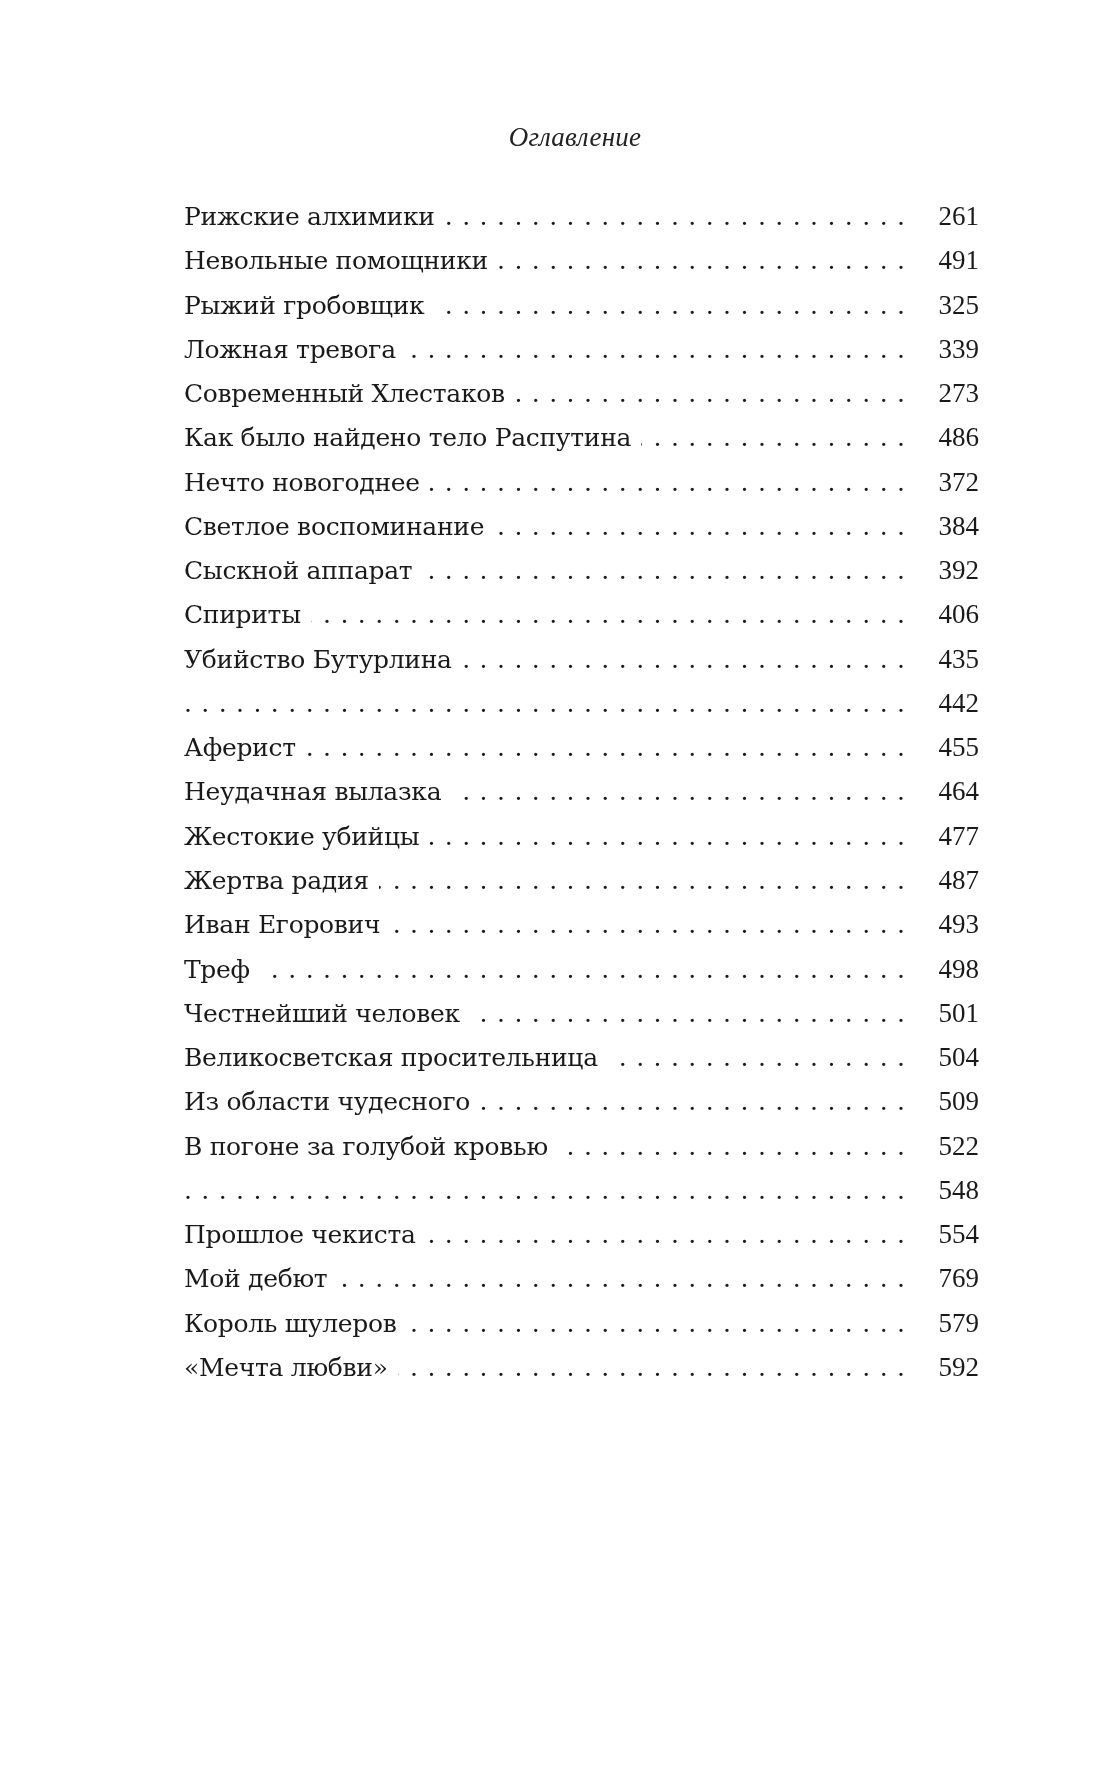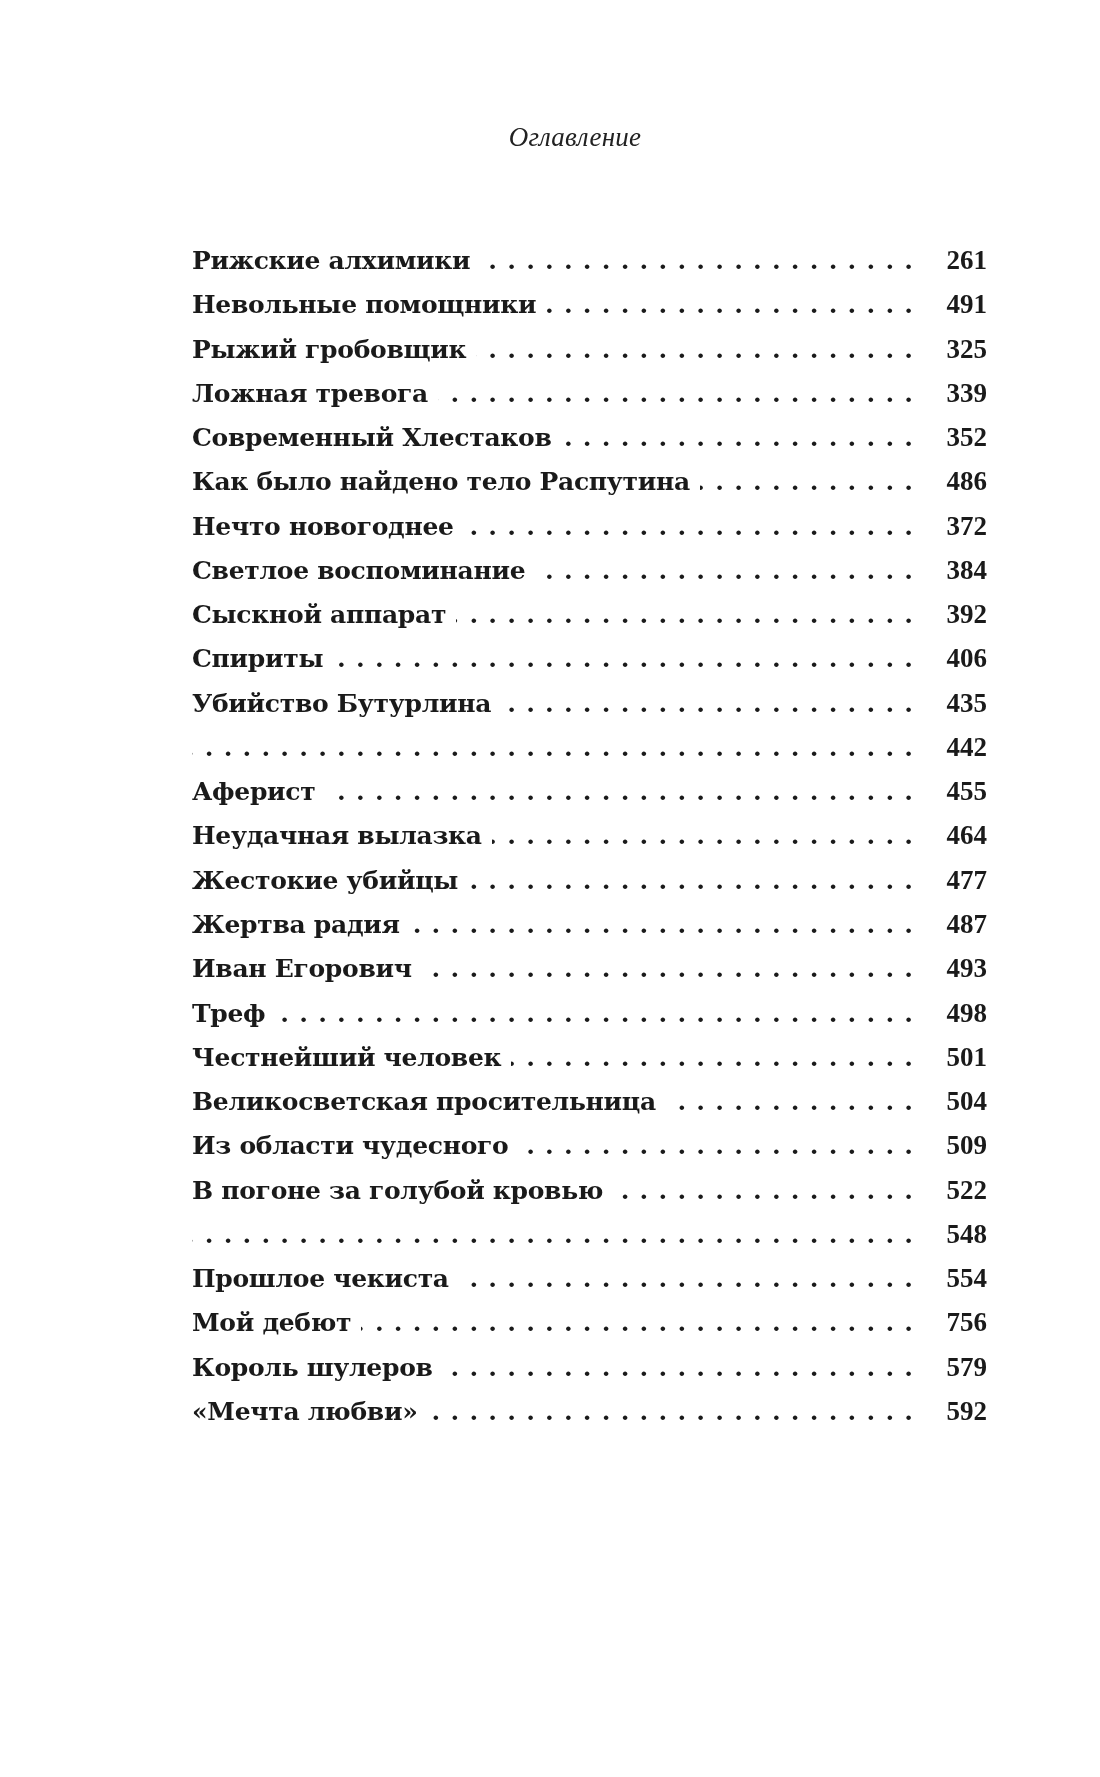--- a/index.html
+++ b/index.html
@@ -22,27 +22,26 @@
       top: 122px;
       text-align: center;
       font-family: "Liberation Serif", "DejaVu Serif", serif;
       font-style: italic;
       font-size: 27px;
       letter-spacing: 0.2px;
       color: #222;
     }
     .toc {
       position: absolute;
-      left: 192px;
+      left: 184px;
       top: 199px;
       width: 795px;
       margin: 0;
       padding: 0;
       list-style: none;
-      font-weight: bold;
     }
     .toc-row {
       display: flex;
       align-items: baseline;
       height: 44.27px;
       line-height: 34px;
       font-size: 25px;
       white-space: nowrap;
     }
     .toc-title {
@@ -63,21 +62,20 @@
     .toc-leader::before {
       content: ". . . . . . . . . . . . . . . . . . . . . . . . . . . . . . . . . . . . . . . . . . . . . . . . . . . . . . . . . . . . . . . . . . . . . . . . . . . . . . . . . . . . . . . . . . . . . .";
       letter-spacing: 0;
       word-spacing: 1.5px;
     }
     .toc-page {
       flex: 0 0 54px;
       text-align: right;
       font-family: "Liberation Serif", "DejaVu Serif", serif;
       font-size: 27px;
-      margin-top: 44px;
     }
   </style>
 </head>
 <body>
 
 <div class="running-head">Оглавление</div>
 
 <ul class="toc" id="toc-list">
     <li class="toc-row">
     <span class="toc-title">Рижские алхимики</span>
@@ -95,21 +93,21 @@
     <span class="toc-page">325</span>
   </li>
     <li class="toc-row">
     <span class="toc-title">Ложная тревога</span>
     <span class="toc-leader"></span>
     <span class="toc-page">339</span>
   </li>
     <li class="toc-row">
     <span class="toc-title">Современный Хлестаков</span>
     <span class="toc-leader"></span>
-    <span class="toc-page">352</span>
+    <span class="toc-page">273</span>
   </li>
     <li class="toc-row">
     <span class="toc-title">Как было найдено тело Распутина</span>
     <span class="toc-leader"></span>
     <span class="toc-page">486</span>
   </li>
     <li class="toc-row">
     <span class="toc-title">Нечто новогоднее</span>
     <span class="toc-leader"></span>
     <span class="toc-page">372</span>
@@ -193,21 +191,21 @@
     <span class="toc-page">548</span>
   </li>
     <li class="toc-row">
     <span class="toc-title">Прошлое чекиста</span>
     <span class="toc-leader"></span>
     <span class="toc-page">554</span>
   </li>
     <li class="toc-row">
     <span class="toc-title">Мой дебют</span>
     <span class="toc-leader"></span>
-    <span class="toc-page">756</span>
+    <span class="toc-page">769</span>
   </li>
     <li class="toc-row">
     <span class="toc-title">Король шулеров</span>
     <span class="toc-leader"></span>
     <span class="toc-page">579</span>
   </li>
     <li class="toc-row">
     <span class="toc-title">«Мечта любви»</span>
     <span class="toc-leader"></span>
     <span class="toc-page">592</span>

